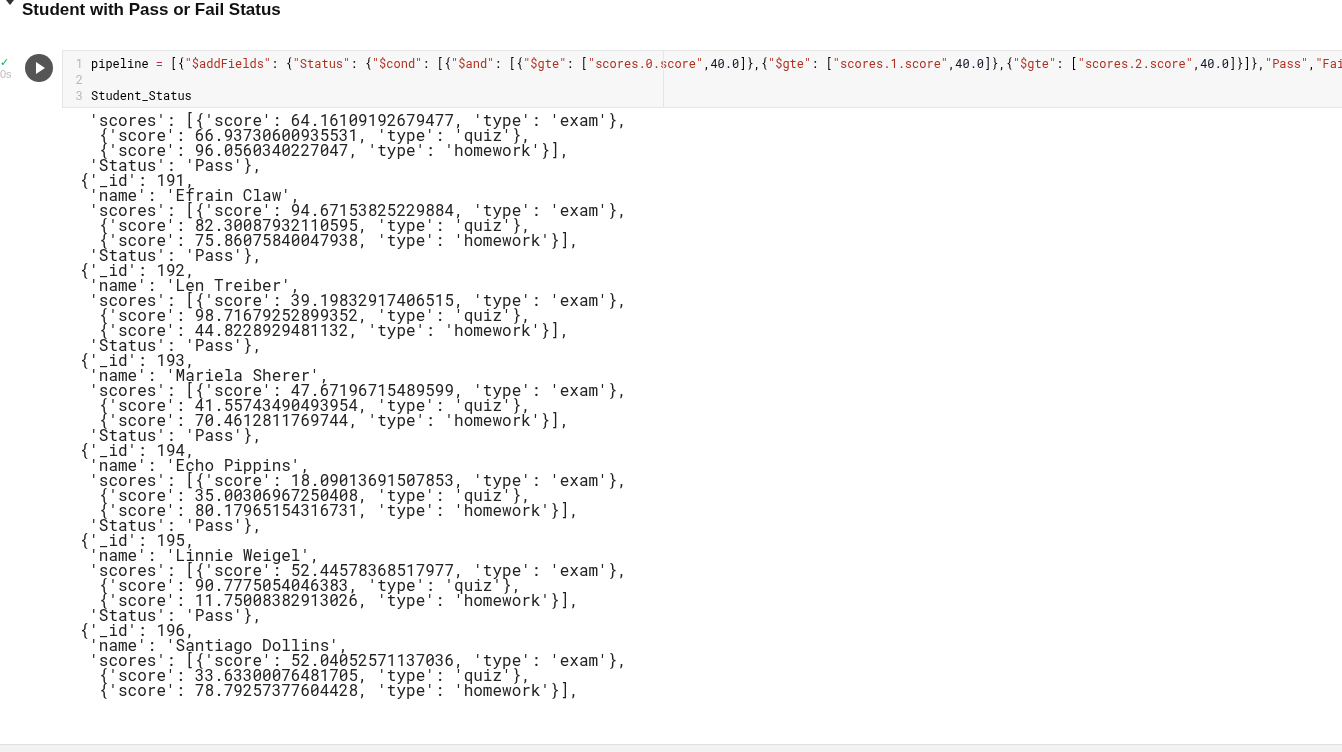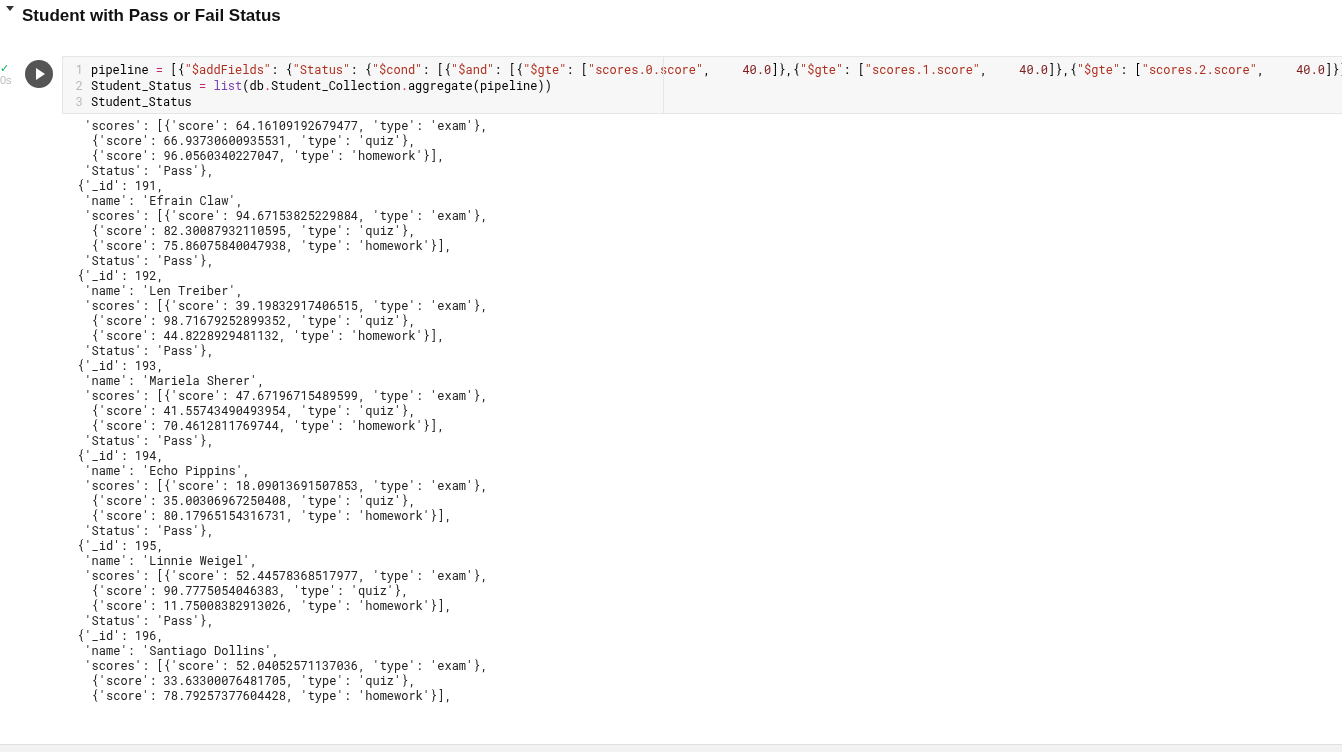--- a/index.html
+++ b/index.html
@@ -8,21 +8,21 @@
     padding: 0;
     font-family: -apple-system, BlinkMacSystemFont, "Segoe UI", Helvetica, Arial, sans-serif;
     font-size: 13px;
     color: #212121;
     background: #fff;
     width: 1342px;
     overflow-x: hidden;
   }
   .cell-header {
     display: flex;
-    padding: 6px 8px 6px 6px;
+    padding: 0 8px 6px 6px;
   }
   .collapse-arrow {
     width: 0; height: 0;
     border-top: 5px solid #333;
     border-left: 4px solid transparent;
     border-right: 4px solid transparent;
     margin-right: 8px;
     cursor: pointer;
   }
   .cell-title {
@@ -100,29 +100,29 @@
   }
   .ln {
     width: 28px;
     text-align: right;
     padding-right: 8px;
     color: #b8b8b8;
     user-select: none;
     flex-shrink: 0;
   }
   .tok-str { color: #b03020; }
-  .tok-num { color: #7f1d1d; margin-left: 32px; }
+  .tok-num { color: #0f172a; }
   .tok-fn  { color: #7b3fb0; }
   .tok-id  { color: #000000; }
   .tok-op  { color: #c12870; }
   .output-block {
     margin-left: 62px;
     padding: 4px 8px 10px 8px;
     font-family: "Roboto Mono", Consolas, monospace;
-    font-size: 12px;
+    font-size: 16px;
     line-height: 15px;
     white-space: pre;
     color: #222;
   }
   .footer-bar {
     position: fixed;
     bottom: 0; left: 0; right: 0;
     height: 8px;
     background: #f2f2f2;
     border-top: 1px solid #e0e0e0;
@@ -144,21 +144,21 @@
     <span class="exec-time">0s</span>
   </div>
   <div class="run-col">
     <div class="run-btn">
       <div class="run-triangle"></div>
     </div>
   </div>
   <div class="code-block" id="code-block">
     <div class="center-divider"></div>
   <div class="code-line"><span class="ln">1</span><span><span class="tok-id">pipeline </span><span class="tok-op">=</span><span class="tok-id"> [{</span><span class="tok-str">"$addFields"</span><span class="tok-id">: {</span><span class="tok-str">"Status"</span><span class="tok-id">: {</span><span class="tok-str">"$cond"</span><span class="tok-id">: [{</span><span class="tok-str">"$and"</span><span class="tok-id">: [{</span><span class="tok-str">"$gte"</span><span class="tok-id">: [</span><span class="tok-str">"scores.0.score"</span><span class="tok-id">,</span><span class="tok-num">40.0</span><span class="tok-id">]},{</span><span class="tok-str">"$gte"</span><span class="tok-id">: [</span><span class="tok-str">"scores.1.score"</span><span class="tok-id">,</span><span class="tok-num">40.0</span><span class="tok-id">]},{</span><span class="tok-str">"$gte"</span><span class="tok-id">: [</span><span class="tok-str">"scores.2.score"</span><span class="tok-id">,</span><span class="tok-num">40.0</span><span class="tok-id">]}]},</span><span class="tok-str">"Pass"</span><span class="tok-id">,</span><span class="tok-str">"Fail"</span></span></div>
-      <div class="code-line"><span class="ln">2</span><span><span class="tok-id">Student_Status </span><span class="tok-op">=</span><span class="tok-id"> </span><span class="tok-fn">list</span><span class="tok-id">(db</span><span class="tok-op">.</span><span class="tok-id">Student_Collection</span><span class="tok-op">.</span><span class="tok-id">aggregate(pipeline))</span></span></div>
+      <div class="code-line"><span class="ln">2</span></div>
       <div class="code-line"><span class="ln">3</span><span><span class="tok-id">Student_Status</span></span></div>
     </div>
 </div>
 
 <div class="output-block" id="output-block">  'scores': [{'score': 64.16109192679477, 'type': 'exam'},
    {'score': 66.93730600935531, 'type': 'quiz'},
    {'score': 96.0560340227047, 'type': 'homework'}],
   'Status': 'Pass'},
  {'_id': 191,
   'name': 'Efrain Claw',

